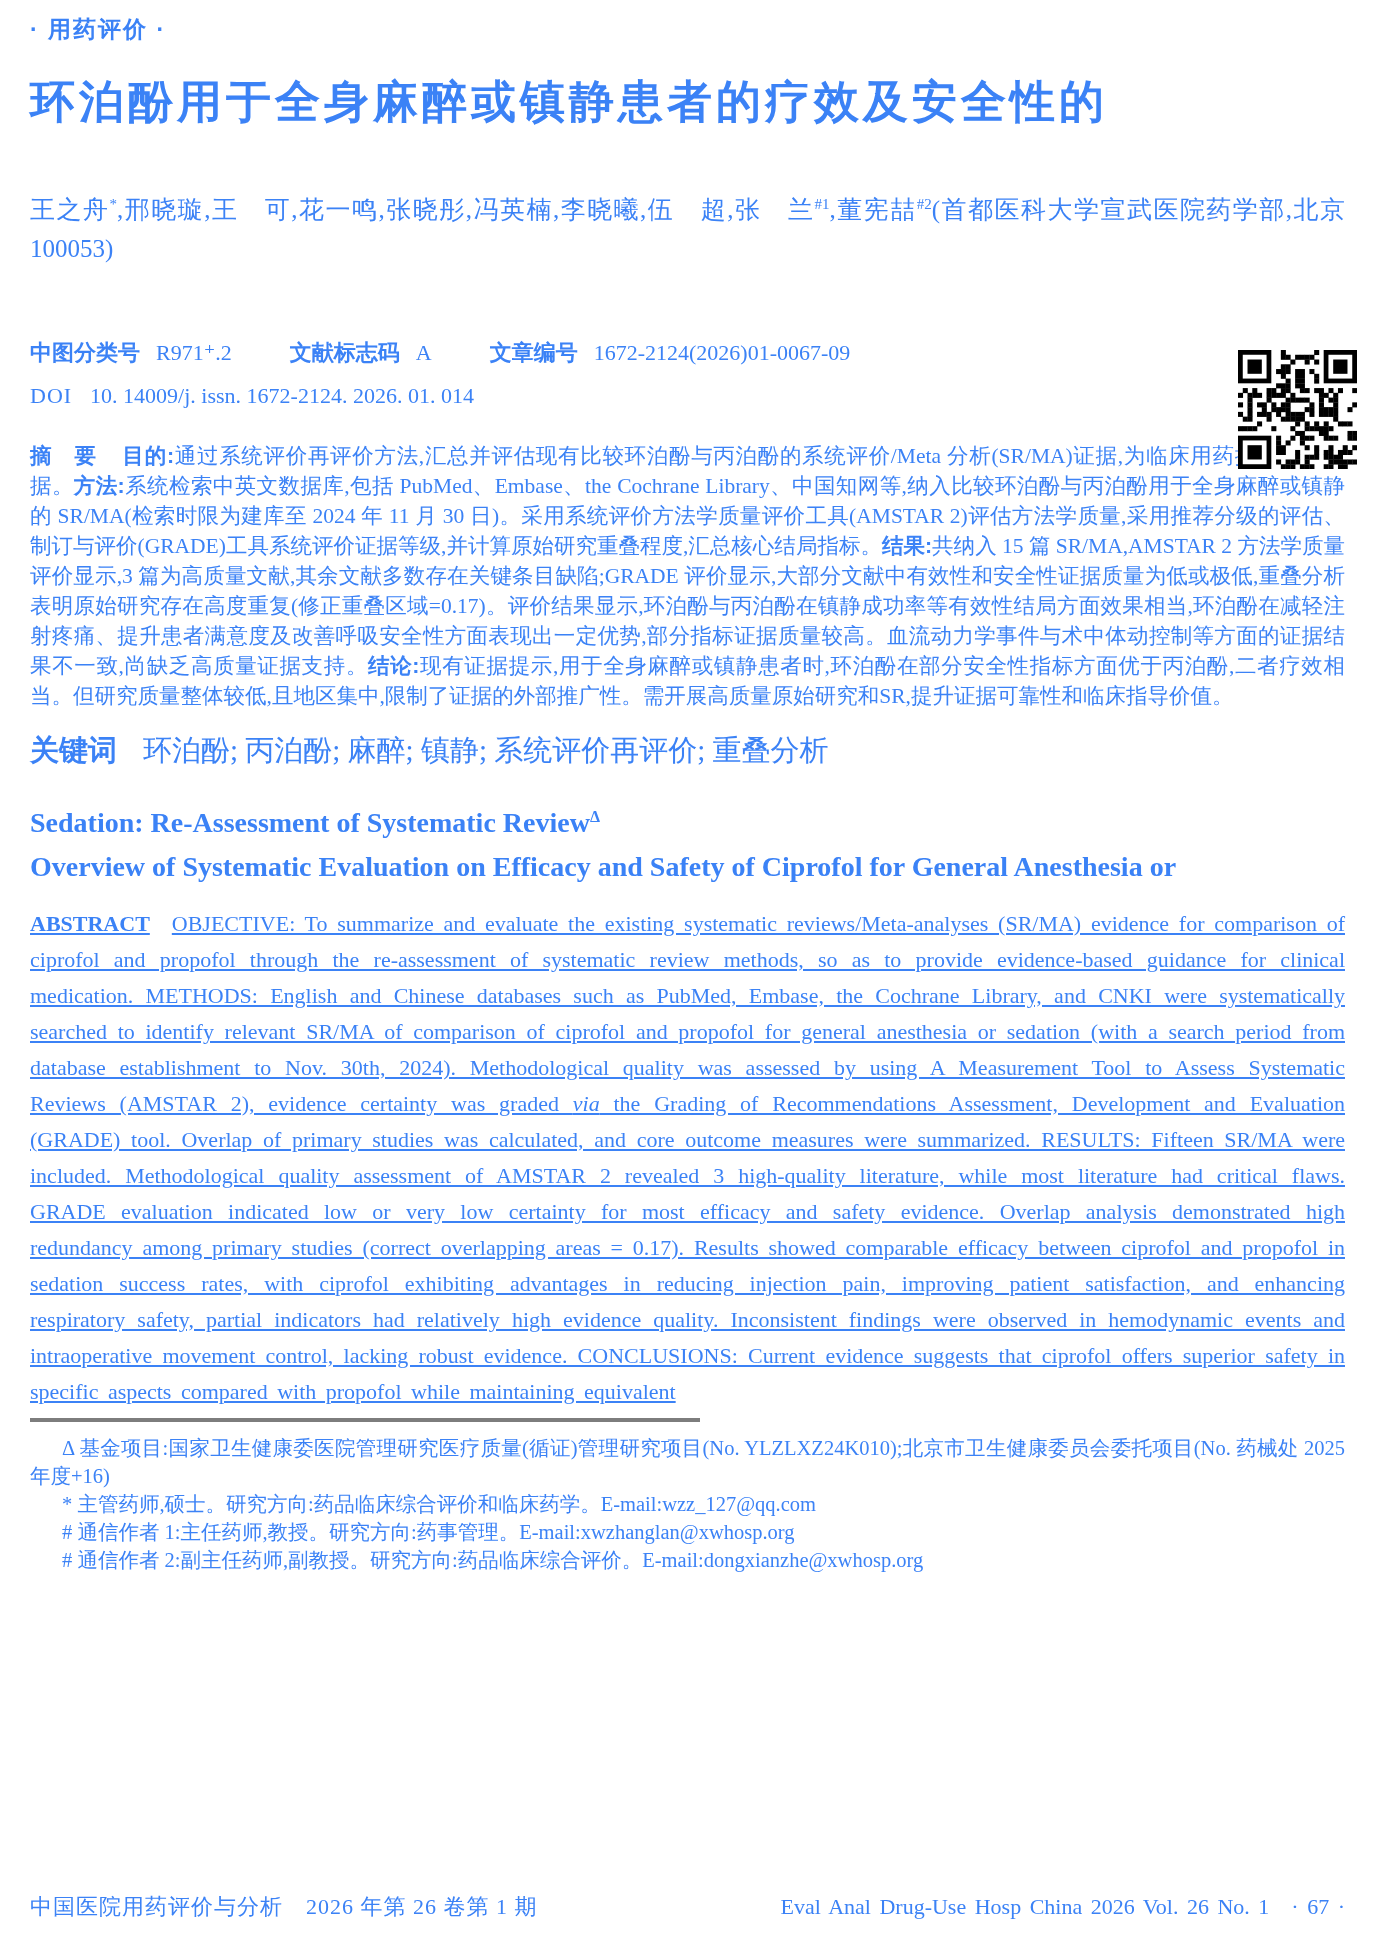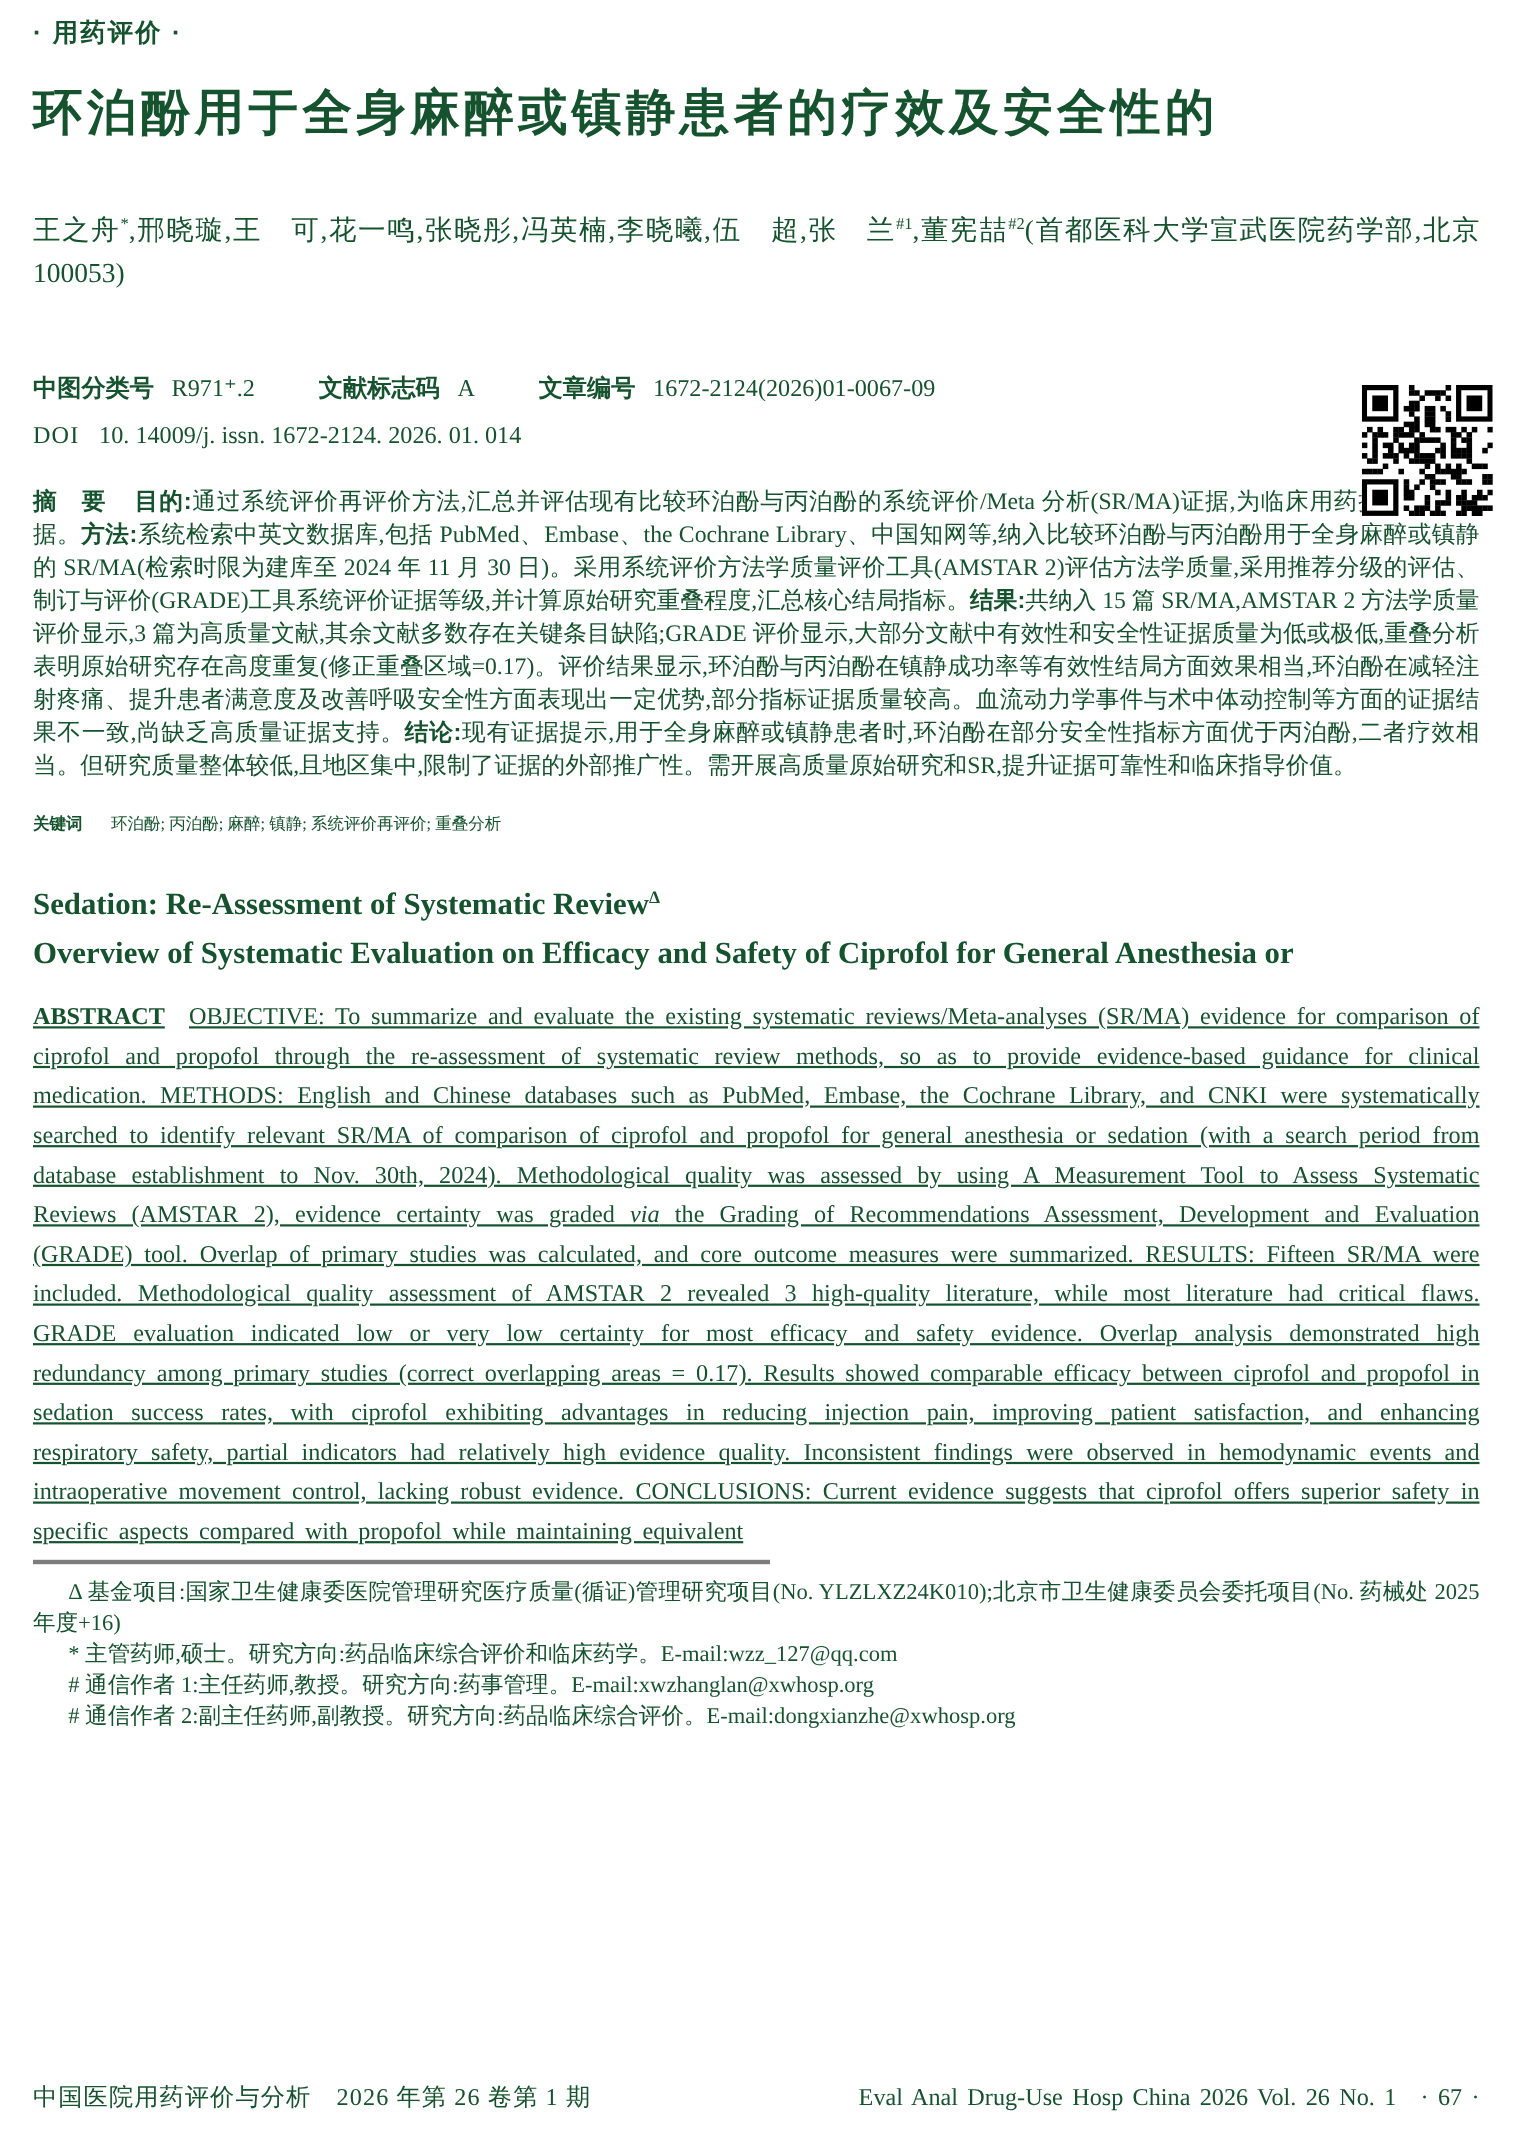--- a/index.html
+++ b/index.html
@@ -3,21 +3,21 @@
 <meta charset="utf-8">
 <style>
   html,body{margin:0;padding:0;background:#ffffff;}
   .page{
     position:relative;
     width:1375px;height:1940px;
     margin:0 auto;
     background:#ffffff;
     box-sizing:border-box;
     padding:14px 30px 0 30px;
-    color:#14532d;
+    color:#3b82f6;
     overflow:hidden;
     font-family:"Liberation Serif","DejaVu Serif",serif;
   }
   .section-label{
     font-family:"Liberation Sans","DejaVu Sans",sans-serif;
     font-size:23px;font-weight:700;letter-spacing:2px;
   }
   .title-cn{
     margin:24px 0 0 0;
     font-size:45px;font-weight:700;
@@ -48,21 +48,21 @@
   .qr svg{width:100%;height:100%;display:block;}
   .abstract-cn{
     margin:30px 0 0 0;
     font-size:21.5px;line-height:30px;
     text-align:justify;
   }
   .abs-label{font-weight:700;font-family:"Liberation Sans","DejaVu Sans",sans-serif;margin-right:26px;}
   .b{font-weight:700;font-family:"Liberation Sans","DejaVu Sans",sans-serif;}
   .keywords{
     margin:24px 0 0 0;
-    font-size:15px;line-height:30px;
+    font-size:29px;line-height:30px;
     text-align:justify;
   }
   .kw-label{font-weight:700;font-family:"Liberation Sans","DejaVu Sans",sans-serif;margin-right:26px;}
   .title-en{
     margin:30px 0 0 0;
     font-size:28px;font-weight:700;line-height:43px;
     font-family:"Liberation Serif","DejaVu Serif",serif;
   }
   .title-en .t-line{display:block;}
   .title-en sup{font-size:16px;}

